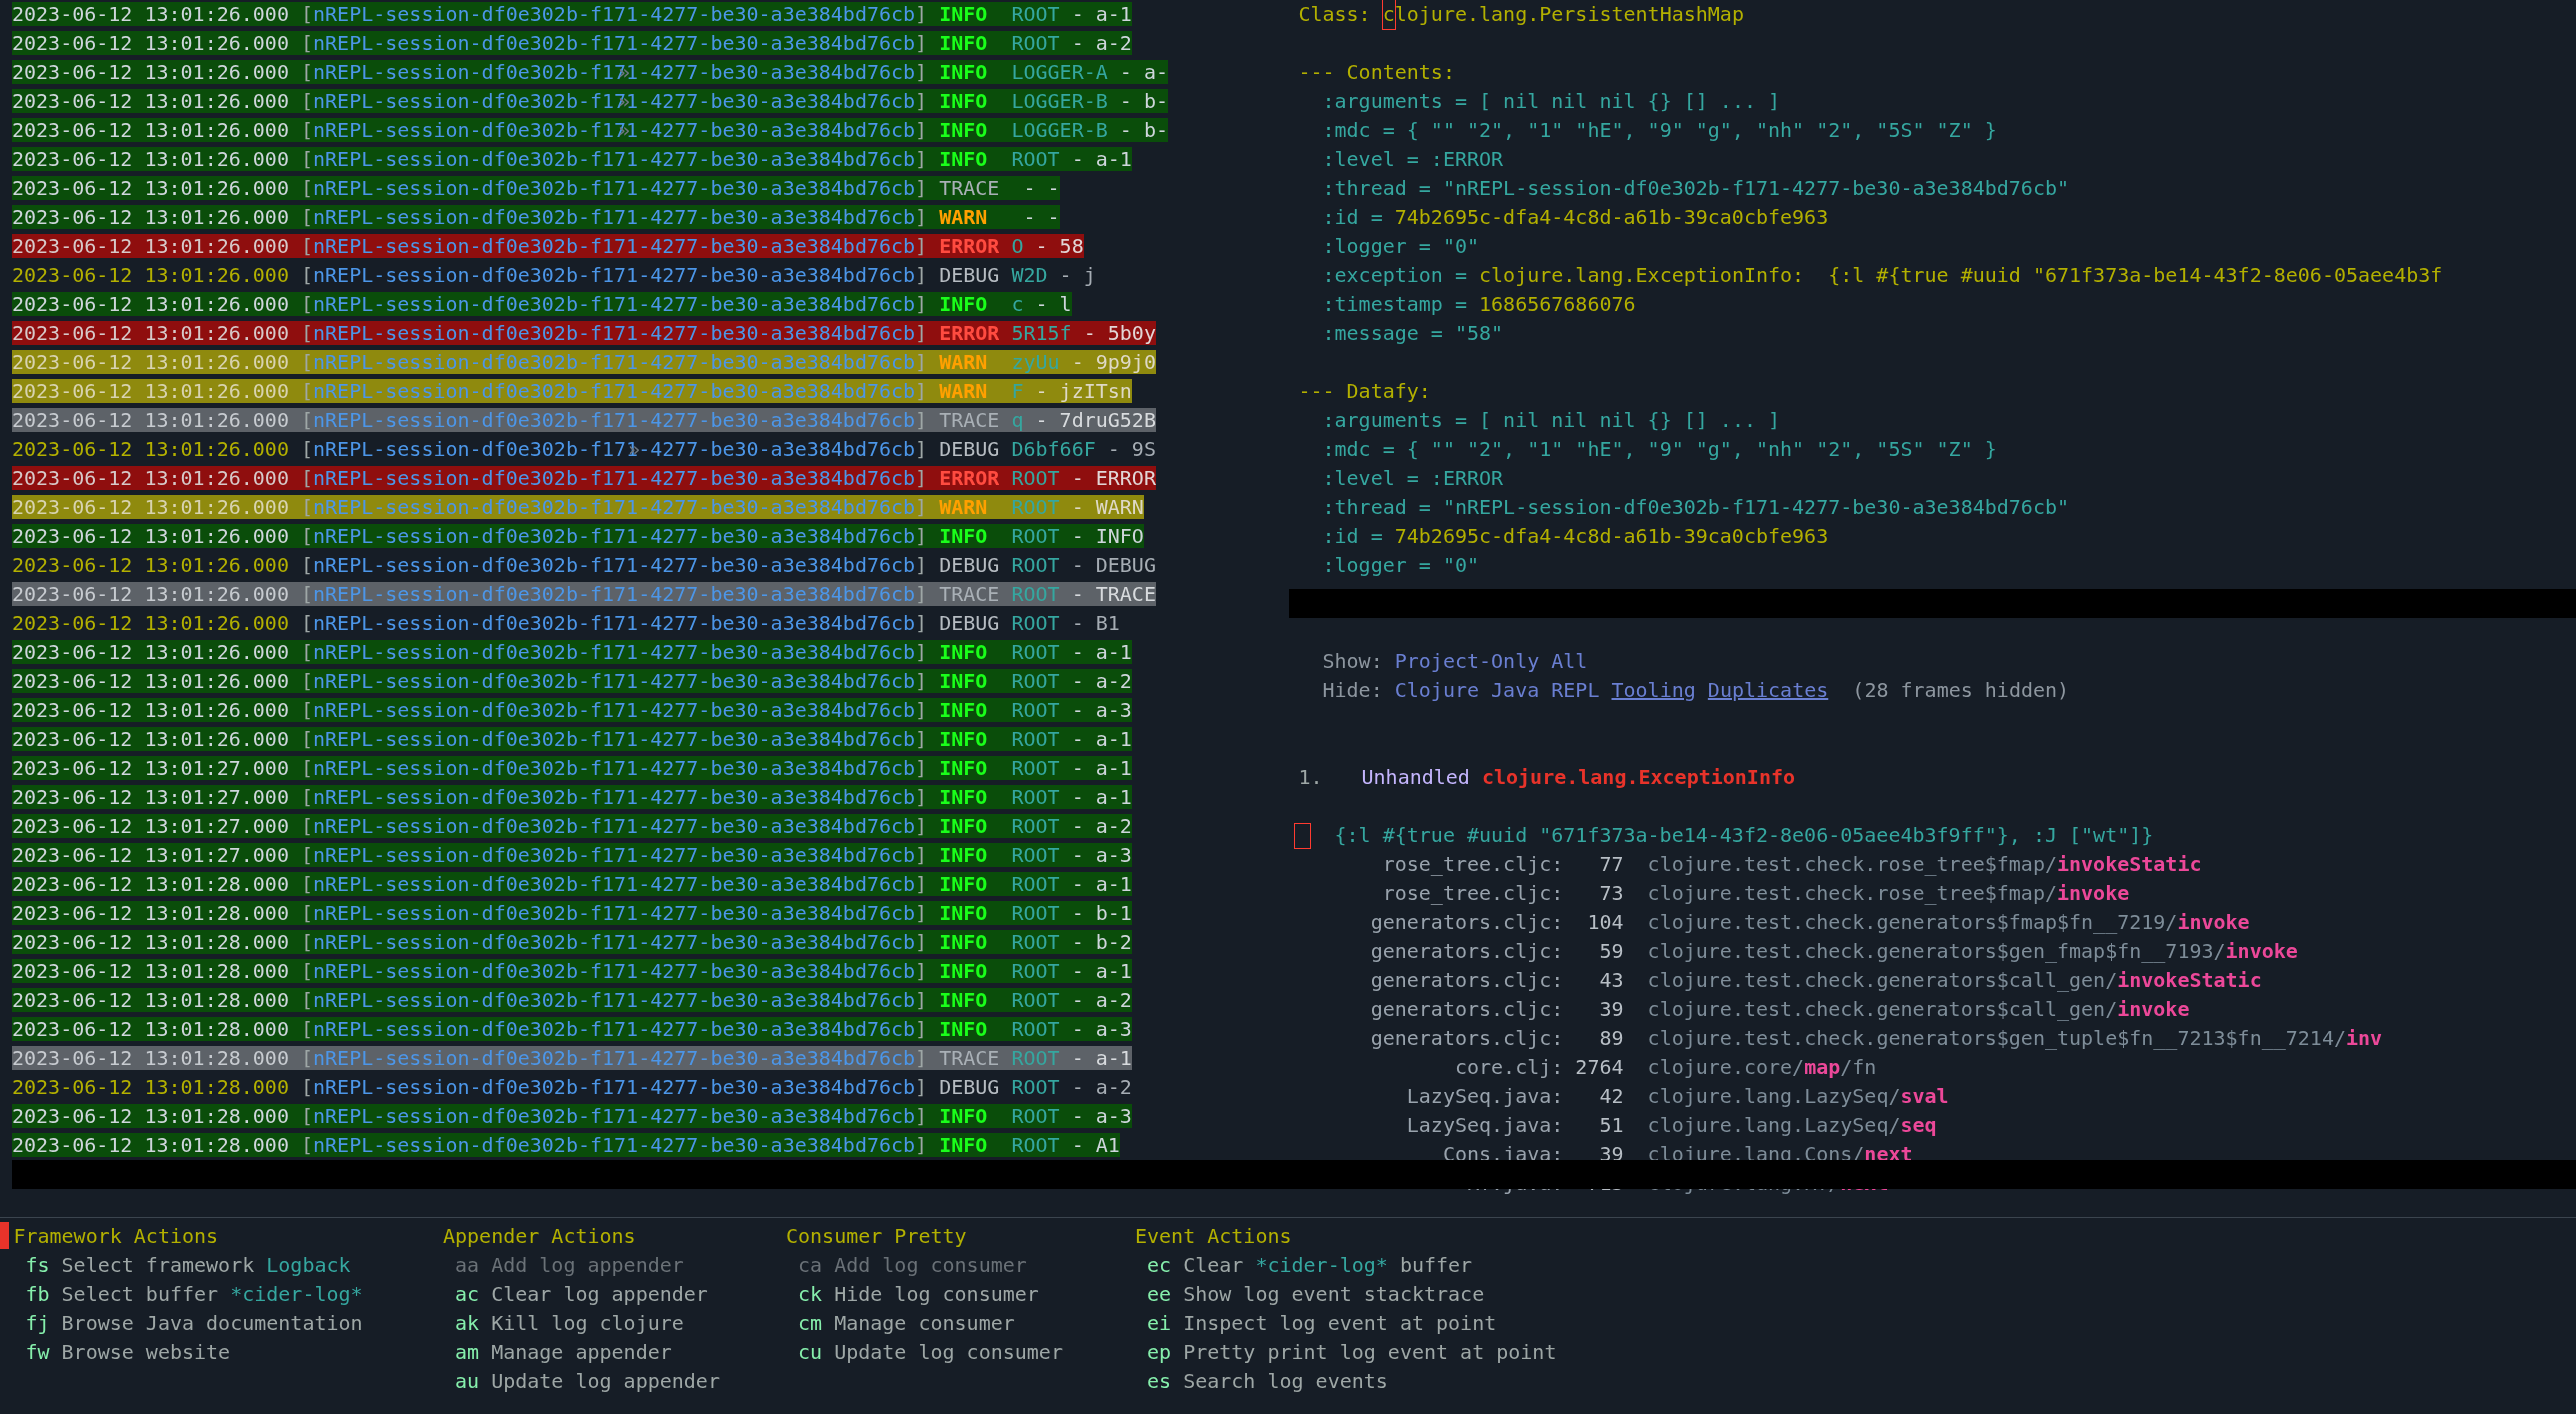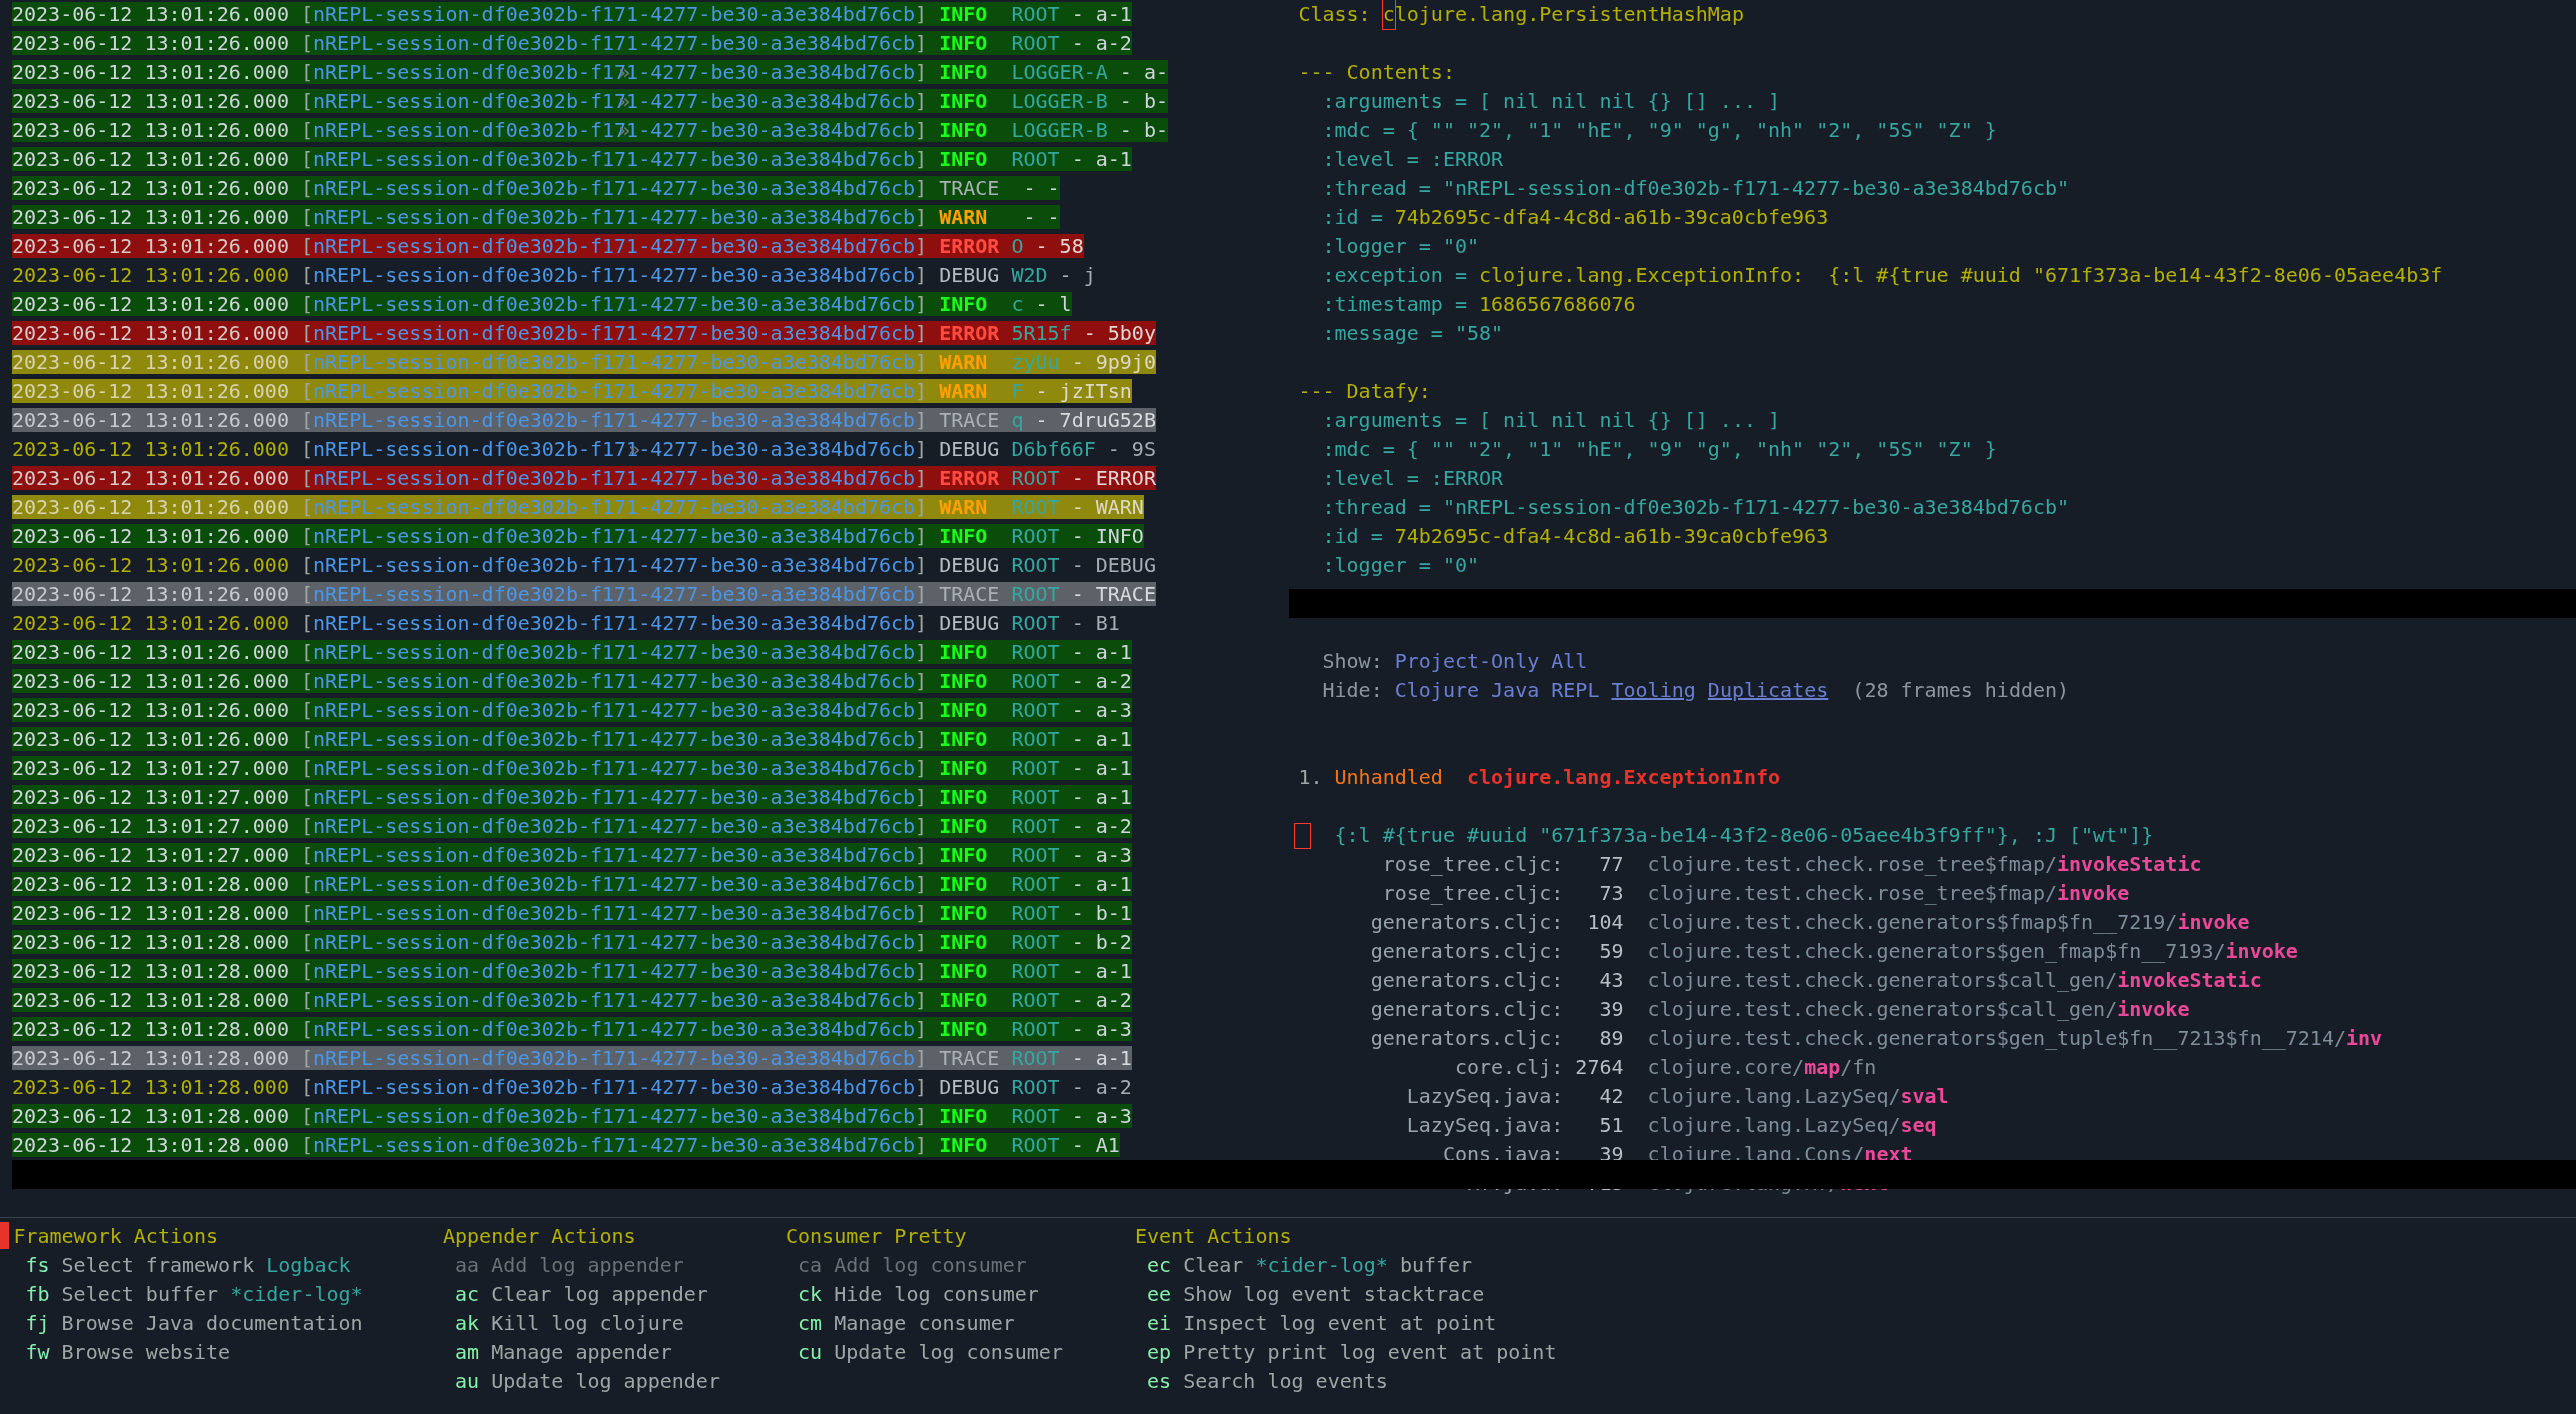--- a/index.html
+++ b/index.html
@@ -56,22 +56,22 @@
   .v{color:#35a7a0;}
   .cursorbox{display:inline-block;outline:1.3px solid #ff3b30;color:#b3b000;}
 
   
   #error-window{left:1289px;top:618px;width:1287px;height:669px;}
   .st-line{height:29px;line-height:29px;white-space:pre;}
   .label{color:#8d969f;}
   .filt{color:#6a7fd2;}
   .filt.on{text-decoration:underline;}
   .num{color:#9ea7a6;}
-  .exc{color:#e8332a;font-weight:bold;margin-left:12px;}
-  .unh{color:#f97316;}
+  .exc{color:#e8332a;font-weight:bold;}
+  .unh{color:#c4b5fd;margin-left:27px;}
   .frame-file{color:#99a3ad;}
   .frame-line{color:#b7bec5;}
   .frame-ns{color:#7e8d99;}
   .frame-fn{color:#ec4899;font-weight:bold;}
   .leftcur{position:absolute;left:5.4px;width:14.8px;height:24px;border:1.3px solid #ff3b30;}
 
   
   #transient{position:absolute;left:0;top:1217px;width:2576px;height:197px;background:#161d26;}
   #transient .sep{position:absolute;left:0;right:0;top:0;height:1.3px;background:#3b444e;}
   .tcol{position:absolute;top:5.4px;}

